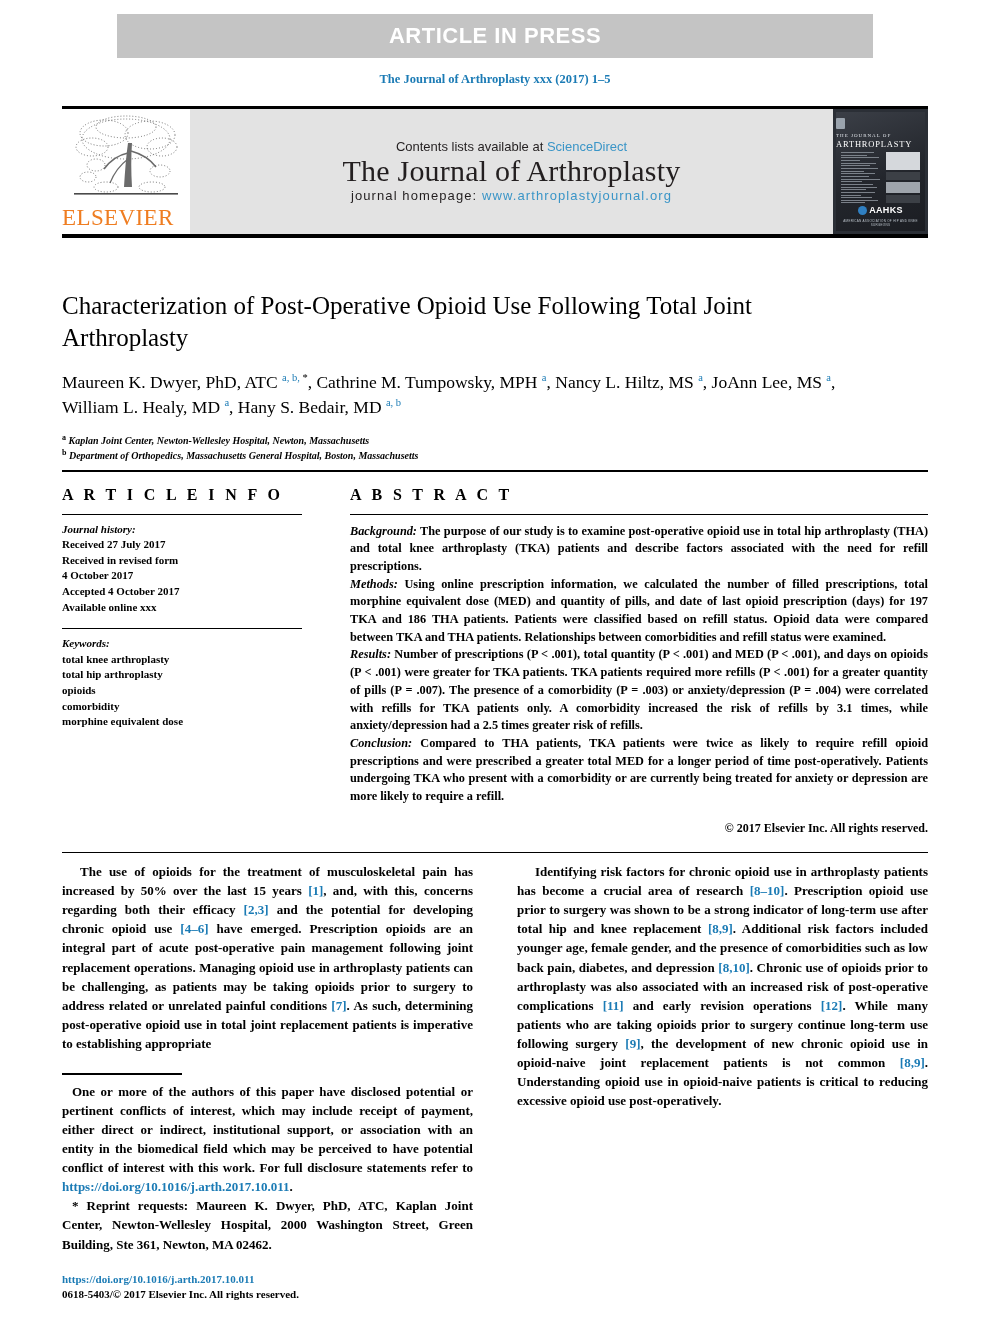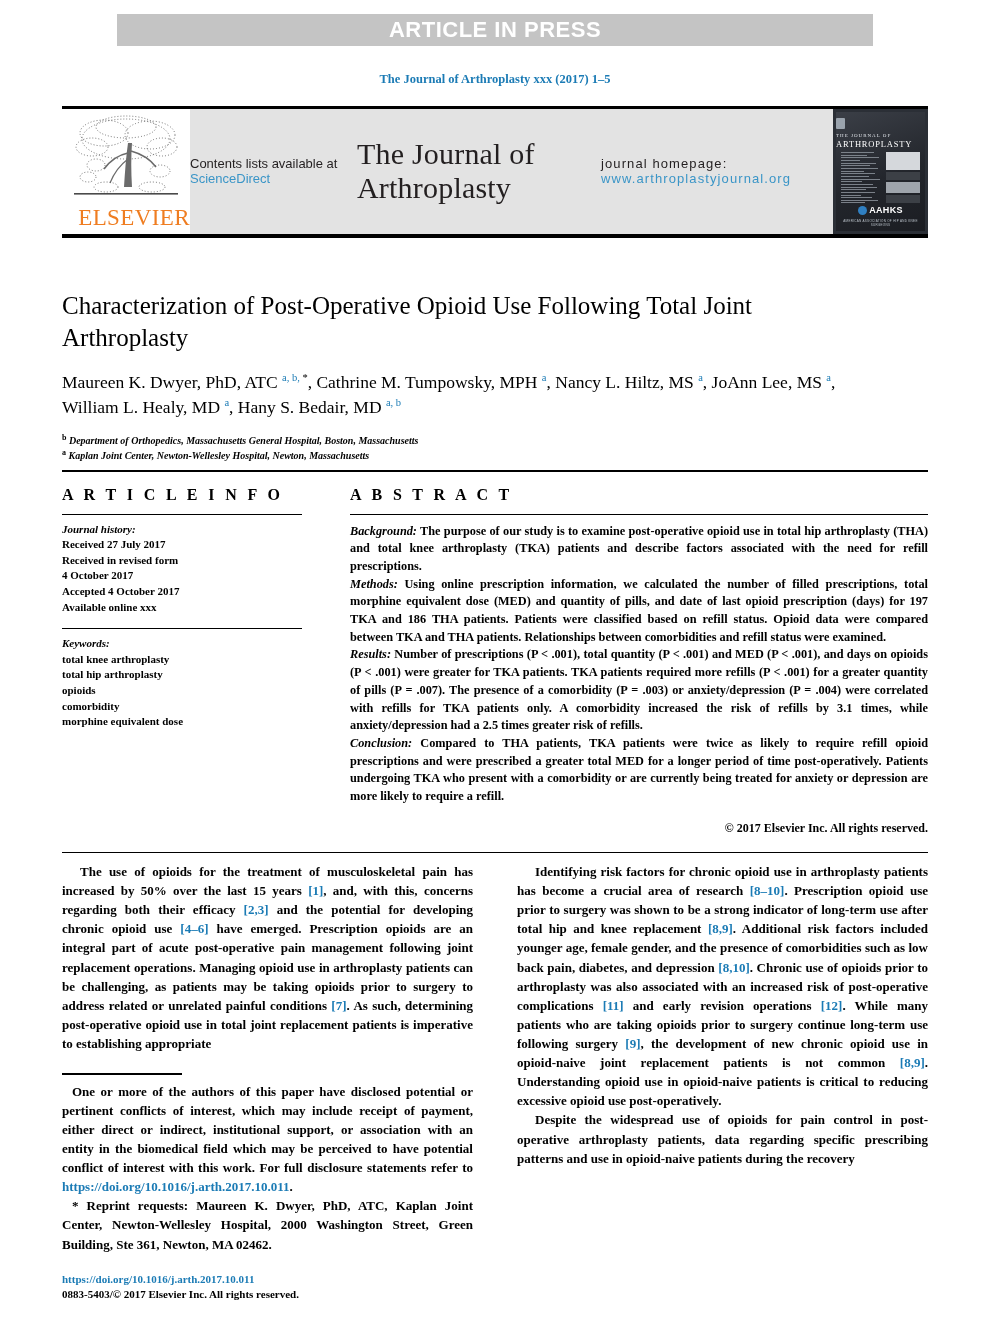--- a/index.html
+++ b/index.html
@@ -15,21 +15,21 @@
     position: relative;
     overflow: hidden;
   }
 
   
   .aip-band {
     position: absolute;
     left: 117px;
     top: 14px;
     width: 756px;
-    height: 32px;
+    height: 44px;
     background: #c4c4c4;
     display: flex;
     align-items: center;
     justify-content: center;
   }
   .aip-band span {
     font-family: "Liberation Sans", sans-serif;
     font-weight: bold;
     font-size: 22px;
     letter-spacing: 0.5px;
@@ -73,21 +73,21 @@
     height: 125px;
   }
   .elsevier-logo {
     width: 128px;
     flex: 0 0 128px;
     background: #ffffff;
     position: relative;
     display: flex;
     flex-direction: column;
     justify-content: flex-end;
-    align-items: flex-end;
+    align-items: flex-start;
     padding-bottom: 2px;
     box-sizing: border-box;
   }
   .elsevier-tree {
     position: absolute;
     left: 6px;
     top: 4px;
     width: 116px;
     height: 92px;
   }
@@ -97,20 +97,21 @@
     font-size: 23px;
     letter-spacing: 0.4px;
     color: #ef7d21;
     line-height: 1;
     margin-bottom: 3px;
   }
   .masthead-center {
     flex: 1 1 auto;
     background: #e3e3e3;
     display: flex;
+    flex-direction: column;
     justify-content: center;
     align-items: center;
     padding: 11px 0 12px 0;
     box-sizing: border-box;
   }
   .contents-line {
     font-family: "Liberation Sans", sans-serif;
     font-size: 13px;
     color: #231f20;
   }
@@ -500,26 +501,26 @@
 
   </div>
   <div class="rule-thick-bottom"></div>
 </div>
 
 <div class="title-block">
   <h1 class="paper-title">Characterization of Post-Operative Opioid Use Following Total Joint Arthroplasty</h1>
   <div class="authors">Maureen K. Dwyer, PhD, ATC <sup>a, b, </sup><sup class="star">*</sup>, Cathrine M. Tumpowsky, MPH <sup>a</sup>, Nancy L. Hiltz, MS <sup>a</sup>, JoAnn Lee, MS <sup>a</sup>, William L. Healy, MD <sup>a</sup>, Hany S. Bedair, MD <sup>a, b</sup></div>
   <div class="affiliations">
     <div>
+      <sup>a</sup>
+      <span>Kaplan Joint Center, Newton-Wellesley Hospital, Newton, Massachusetts</span>
+    </div>
+    <div>
       <sup>b</sup>
       <span>Department of Orthopedics, Massachusetts General Hospital, Boston, Massachusetts</span>
-    </div>
-    <div>
-      <sup>a</sup>
-      <span>Kaplan Joint Center, Newton-Wellesley Hospital, Newton, Massachusetts</span>
     </div>
   </div>
 </div>
 
 <div class="info-abstract">
   <div class="ia-topline"></div>
   <div class="ia-cols">
 
     <div class="col-info">
       <div class="section-head">A R T I C L E    I N F O</div>
@@ -577,22 +578,21 @@
       <p class="fn-indent">
         <span>One or more of the authors of this paper have disclosed potential or pertinent conflicts of interest, which may include receipt of payment, either direct or indirect, institutional support, or association with an entity in the biomedical field which may be perceived to have potential conflict of interest with this work. For full disclosure statements refer to </span><a class="link" href="#" style="text-decoration:none;">https://doi.org/10.1016/j.arth.2017.10.011</a><span>.</span>
       </p>
       <p class="fn-indent">
         <span>*</span><span> Reprint requests: Maureen K. Dwyer, PhD, ATC, Kaplan Joint Center, Newton-Wellesley Hospital, 2000 Washington Street, Green Building, Ste 361, Newton, MA 02462.</span>
       </p>
     </div>
 
     <div class="doi-block">
       <div><a class="doi-link" href="#" style="text-decoration:none;">https://doi.org/10.1016/j.arth.2017.10.011</a></div>
-      <div>0883-5403/© 2017 Elsevier Inc. All rights reserved.</div>
+      <div>0618-5403/© 2017 Elsevier Inc. All rights reserved.</div>
     </div>
   </div>
 
   <div class="body-col">
     <p>Identifying risk factors for chronic opioid use in arthroplasty patients has become a crucial area of research <span class="ref">[8–10]</span>. Prescription opioid use prior to surgery was shown to be a strong indicator of long-term use after total hip and knee replacement <span class="ref">[8,9]</span>. Additional risk factors included younger age, female gender, and the presence of comorbidities such as low back pain, diabetes, and depression <span class="ref">[8,10]</span>. Chronic use of opioids prior to arthroplasty was also associated with an increased risk of post-operative complications <span class="ref">[11]</span> and early revision operations <span class="ref">[12]</span>. While many patients who are taking opioids prior to surgery continue long-term use following surgery <span class="ref">[9]</span>, the development of new chronic opioid use in opioid-naive joint replacement patients is not common <span class="ref">[8,9]</span>. Understanding opioid use in opioid-naive patients is critical to reducing excessive opioid use post-operatively.</p>
-    <p>Despite the widespread use of opioids for pain control in post-operative arthroplasty patients, data regarding specific prescribing patterns and use in opioid-naive patients during the recovery</p>
   </div>
 
 </div>
 
 </body></html>

